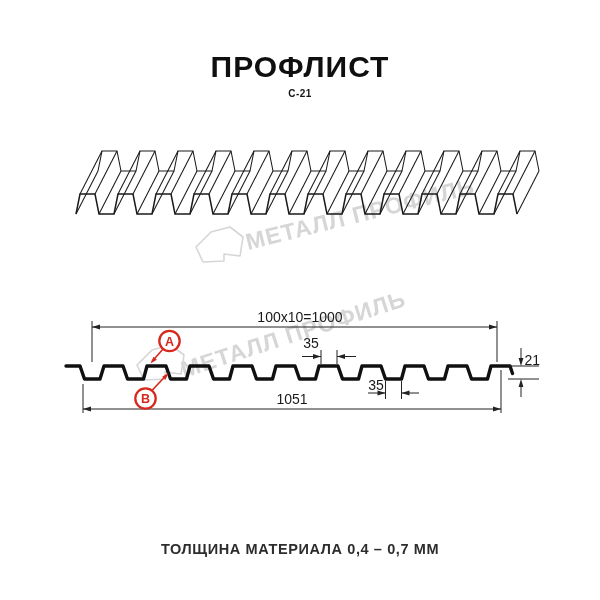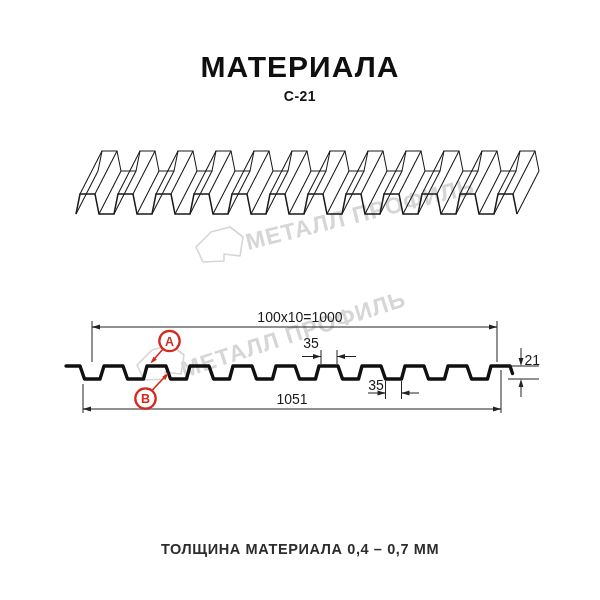--- a/index.html
+++ b/index.html
@@ -6,21 +6,21 @@
   .canvas{
     position:relative;width:600px;height:600px;background:#ffffff;overflow:hidden;
     font-family:"Liberation Sans","DejaVu Sans",sans-serif;color:#111;
   }
   .title{
     position:absolute;top:50px;left:0;width:600px;text-align:center;
     font-size:30px;font-weight:800;letter-spacing:1px;color:#0f0f0f;
   }
   .subtitle{
     position:absolute;top:88px;left:0;width:600px;text-align:center;
-    font-size:14px;font-weight:600;letter-spacing:0.5px;color:#141414;
+    font-size:10px;font-weight:600;letter-spacing:0.5px;color:#141414;
   }
   .footer{
     position:absolute;top:541px;left:0;width:600px;text-align:center;
     font-size:14.5px;font-weight:600;letter-spacing:0.6px;color:#2d2d2d;
   }
   svg.draw{position:absolute;left:0;top:0;}
   .wm-text{
     font-family:"Liberation Sans","DejaVu Sans",sans-serif;
     font-size:23px;font-weight:bold;letter-spacing:1px;
     fill:var(--wm,#d6d6d6);
@@ -35,21 +35,21 @@
   .redline{stroke:var(--red,#d7281d);stroke-width:1.6;fill:none;}
   .redcircle{stroke:var(--red,#d7281d);stroke-width:2.3;fill:#ffffff;}
   .redarrow{fill:var(--red,#d7281d);stroke:none;}
   .redtext{font-size:12.5px;font-weight:bold;fill:var(--red,#d7281d);text-anchor:middle;}
 </style>
 </head>
 <body>
 
 <div class="canvas">
 
-  <div class="title">МАТЕРИАЛА</div>
+  <div class="title">ПРОФЛИСТ</div>
   <div class="subtitle">С-21</div>
 
   <svg class="draw" width="600" height="600" viewBox="0 0 600 600">
 
     <g>
       <path class="wm-logo" d="M 196 247 L 211 232 L 230 227 L 243 237 L 240 256 L 224 254 L 224 261 L 203 262 Z"></path>
       <text class="wm-text" transform="translate(248,250) rotate(-14)">МЕТАЛЛ ПРОФИЛЬ</text>
     </g>
 
     <g>

